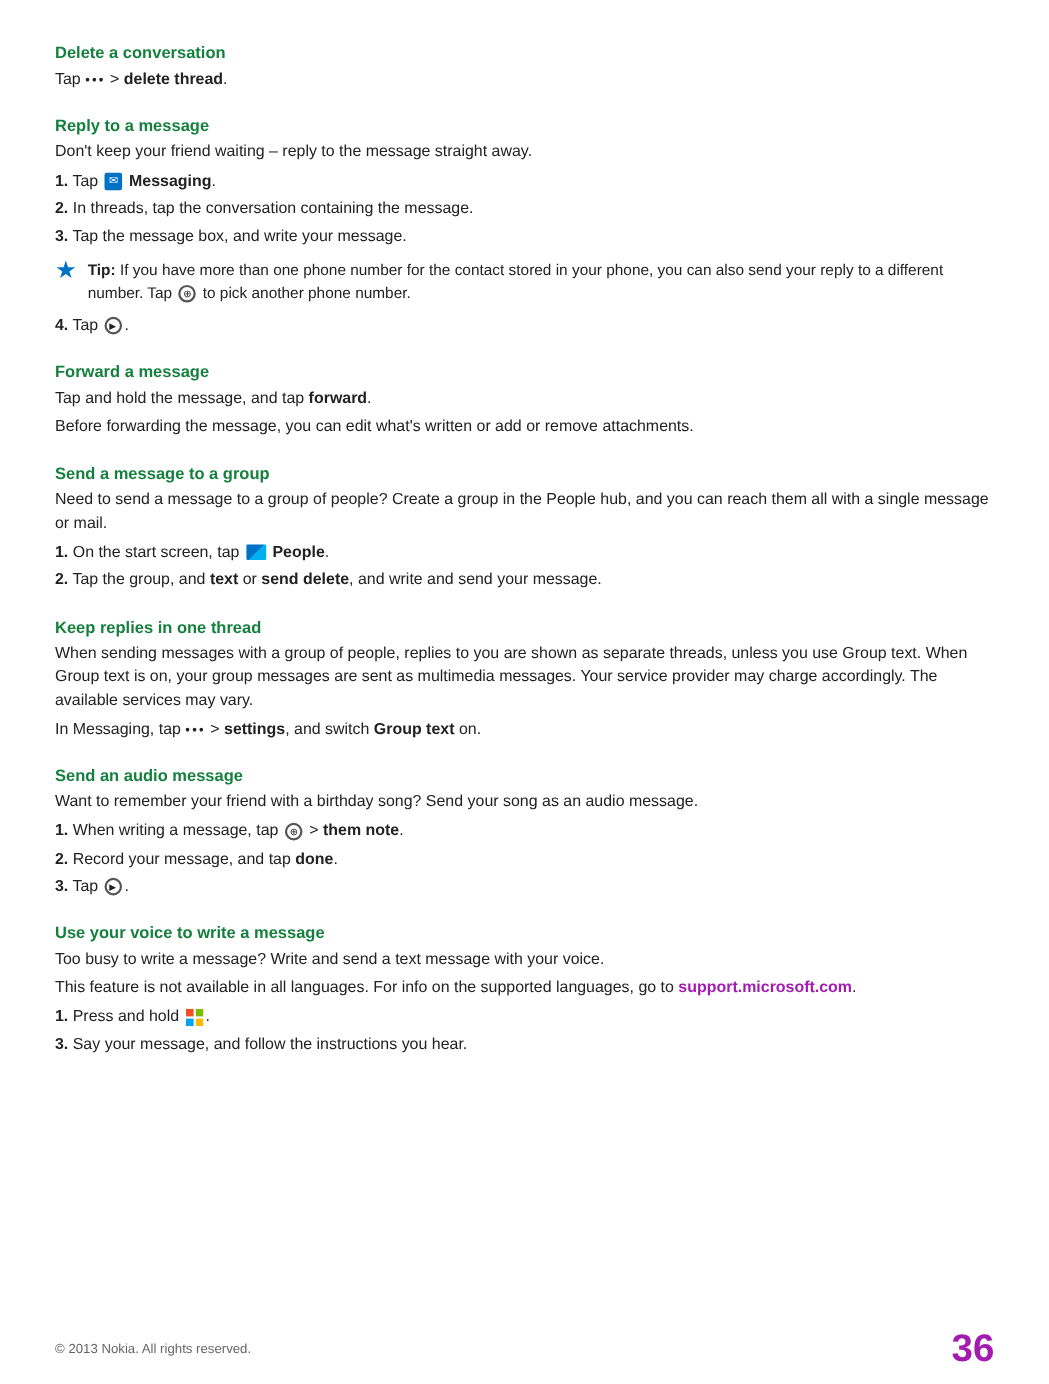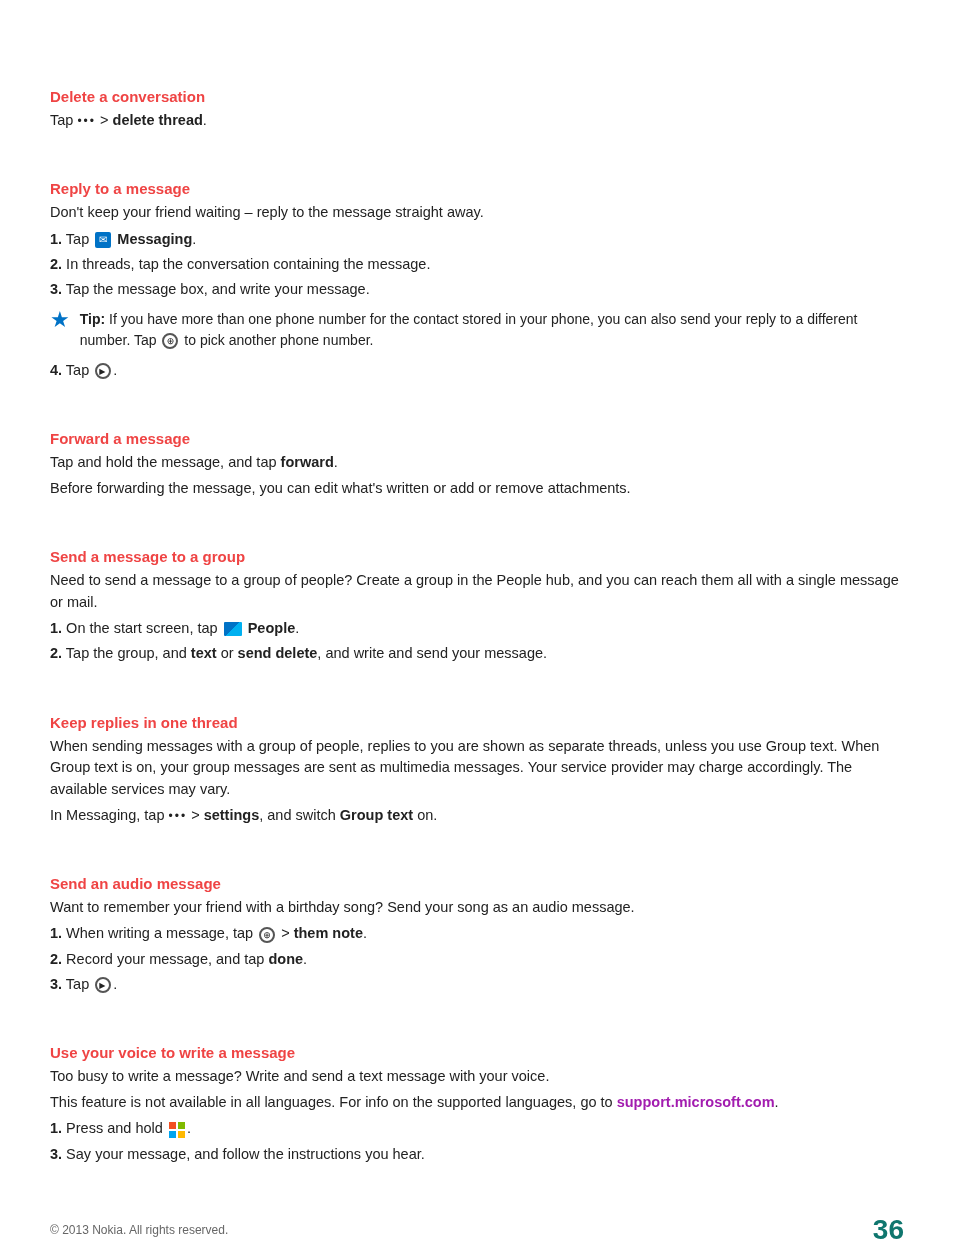--- a/index.html
+++ b/index.html
@@ -8,25 +8,24 @@
       font-family: Arial, Helvetica, sans-serif;
       font-size: 15px;
       color: #222222;
       width: 954px;
       min-height: 1258px;
       padding: 40px 50px 40px 50px;
       position: relative;
     }
     .section { margin-bottom: 22px; }
     .section-title {
-      color: #ef4444;
+      color: #15803d;
       font-weight: bold;
       font-size: 15px;
       margin-bottom: 5px;
-      margin-top: 48px;
     }
     .body-text {
       font-size: 14.5px;
       line-height: 1.5;
       color: #222;
       margin-bottom: 4px;
     }
     .step-line {
       font-size: 14.5px;
       line-height: 1.6;
@@ -128,23 +127,23 @@
       right: 50px;
       display: flex;
       justify-content: space-between;
       align-items: center;
     }
     .footer-copy {
       font-size: 12px;
       color: #666;
     }
     .footer-page {
-      font-size: 28px;
+      font-size: 35px;
       font-weight: bold;
-      color: #0f766e;
+      color: #a21caf;
     }
   </style>
 </head>
 <body>
 
 <div class="section">
   <div class="section-title">Delete a conversation</div>
   <div class="body-text">
     Tap <span class="dots">•••</span> &gt; <span class="bold">delete thread</span>.
   </div>

